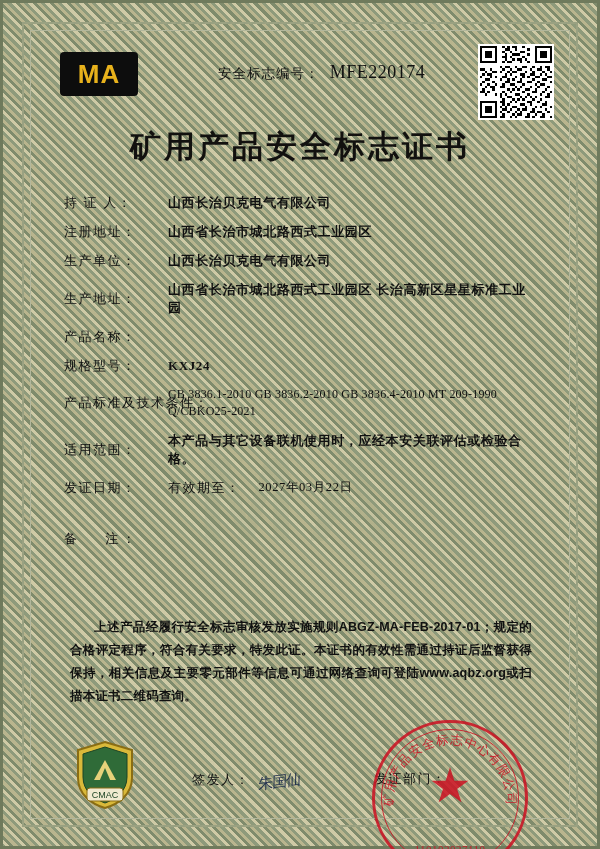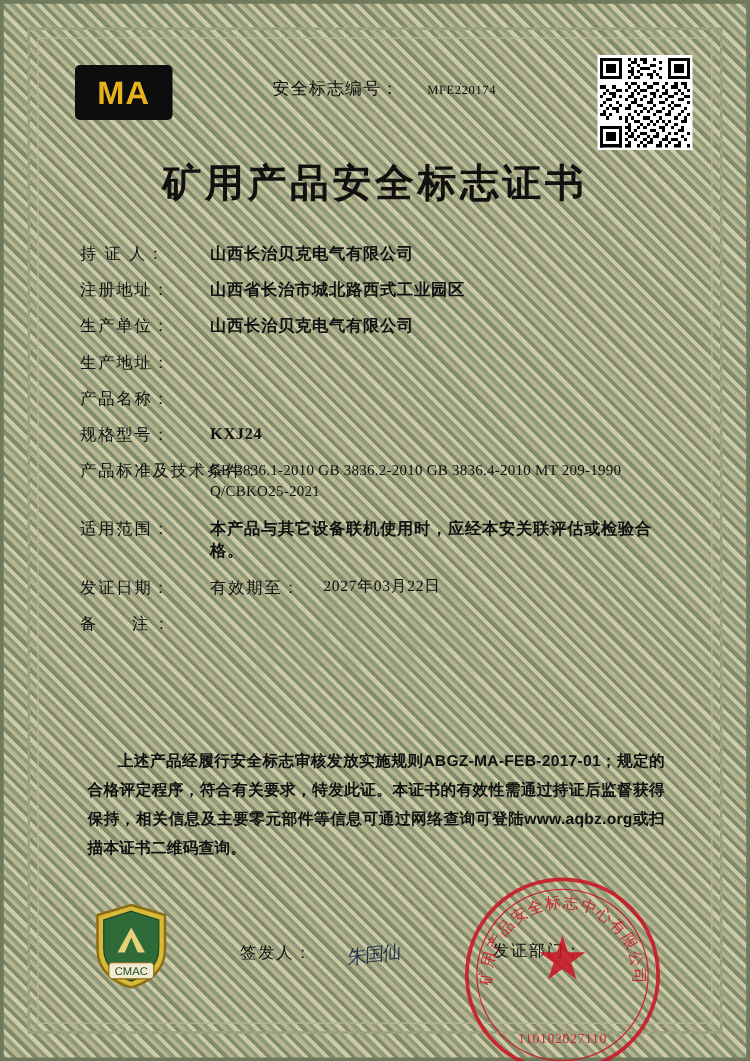--- a/index.html
+++ b/index.html
@@ -88,21 +88,21 @@
     font-size:26px;
     letter-spacing:1px;
     font-family:"Liberation Sans",sans-serif;
   }
   .cert-no{
     position:absolute;left:180px;top:22px;
     font-size:13.5px;color:#111;
     letter-spacing:.5px;
   }
   .cert-no .lbl{letter-spacing:1px;}
-  .cert-no .val{margin-left:18px;font-family:"Liberation Serif",serif;font-size:10px;}
+  .cert-no .val{margin-left:6px;font-family:"Liberation Serif",serif;font-size:18px;}
   .qr{
     position:absolute;right:8px;top:4px;
     width:76px;height:76px;
     background:#fff;
     padding:2px;
     box-sizing:border-box;
   }
   .qr svg{display:block;}
 
   
@@ -116,32 +116,32 @@
     font-family:Liberation Sans, sans-serif;
   }
 
   
   .fields{
     margin-top:26px;
     padding:0 24px 0 26px;
   }
   .row{
     display:flex;
-    align-items:flex-start;
+    align-items:center;
     margin-bottom:11px;
     font-size:13px;
     color:#111;
   }
   .row .label{
     width:104px;
     flex:0 0 104px;
     letter-spacing:1.5px;
     white-space:nowrap;
   }
-  .row .label.sp{letter-spacing:4px;}
+  .row .label.sp{letter-spacing:4px;font-family:Liberation Serif, serif;}
   .row .value{
     flex:1;
     font-weight:bold;
     letter-spacing:.6px;
   }
   .row .value.normal{font-weight:normal;}
   .mono{font-family:"Liberation Serif",serif;font-weight:bold;}
   .row .value .std{
     font-family:"Liberation Serif",serif;
     font-size:12px;
@@ -189,21 +189,21 @@
   }
   .cmac{
     position:absolute;left:36px;top:6px;
     width:62px;height:70px;
   }
   .sign-row{
     position:absolute;left:154px;top:36px;
     font-size:13px;letter-spacing:1.5px;color:#111;
     display:flex;align-items:flex-start;
   }
-  .sign-row .seg{display:flex;align-items:flex-end;gap:20px;}
+  .sign-row .seg{display:flex;align-items:flex-end;}
   .sign-row .lbl{white-space:nowrap;}
   .handwrite{
     display:inline-block;
     width:86px;
     margin:0 8px;
     font-family:"Liberation Serif",serif;
     font-size:15px;
     color:#1b2a4a;
     transform:rotate(-7deg) skewX(-8deg);
     letter-spacing:-1px;
@@ -484,20 +484,21 @@
         <div class="value">山西省长治市城北路西式工业园区</div>
       </div>
 
       <div class="row">
         <div class="label">生产单位：</div>
         <div class="value">山西长治贝克电气有限公司</div>
       </div>
 
       <div class="row">
         <div class="label">生产地址：</div>
+        <div class="value">山西省长治市城北路西式工业园区 长治高新区星星标准工业园</div>
       </div>
 
       <div class="row">
         <div class="label">产品名称：</div>
       </div>
 
       <div class="row">
         <div class="label">规格型号：</div>
         <div class="value mono">KXJ24</div>
       </div>

